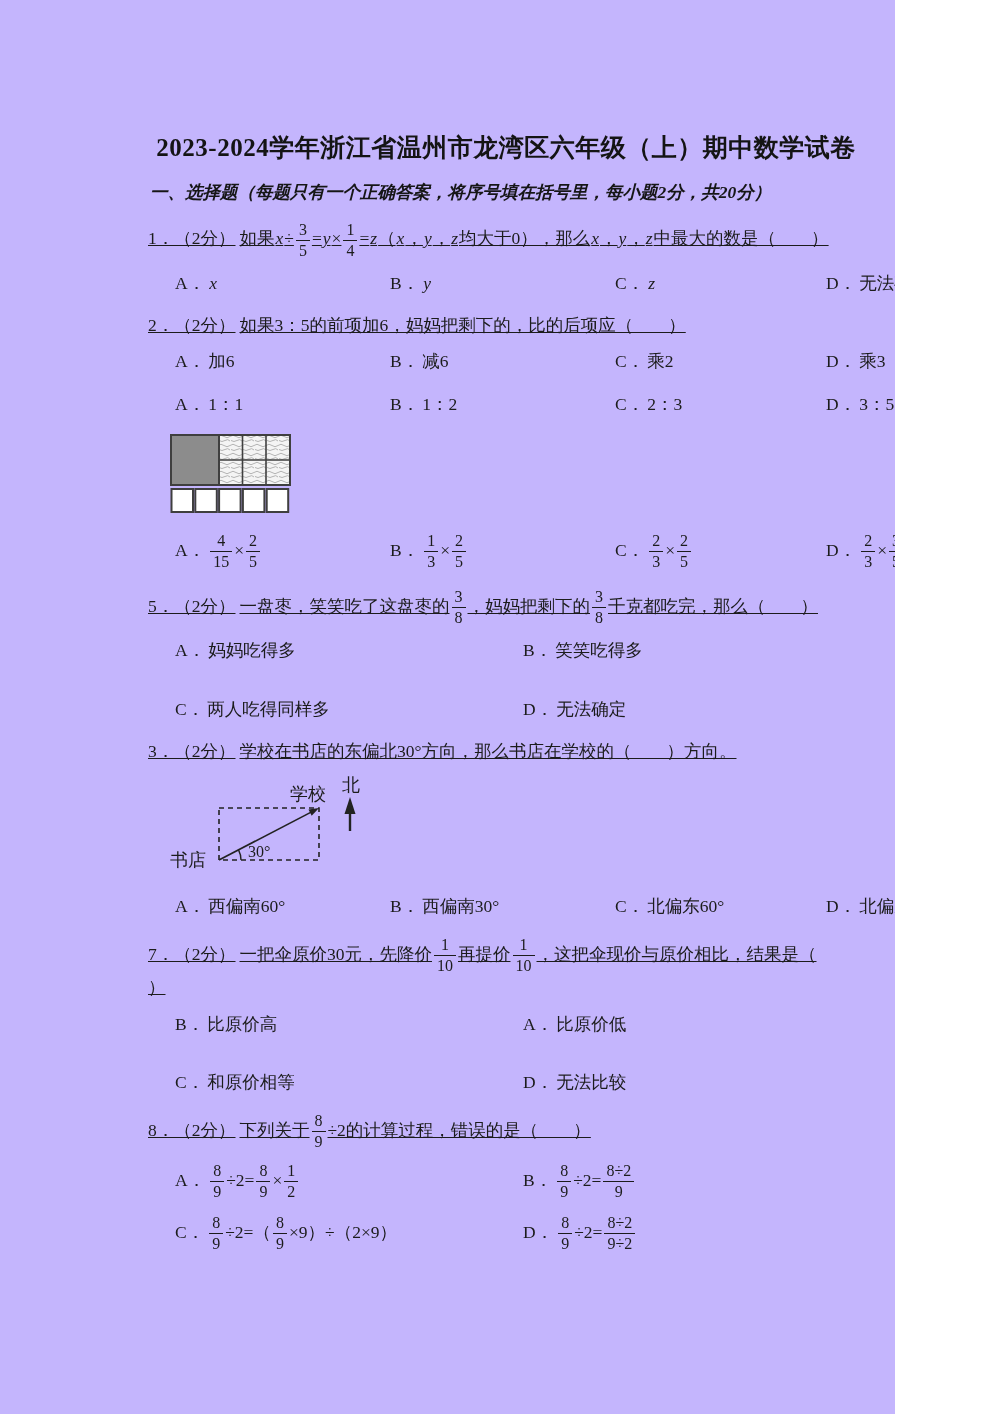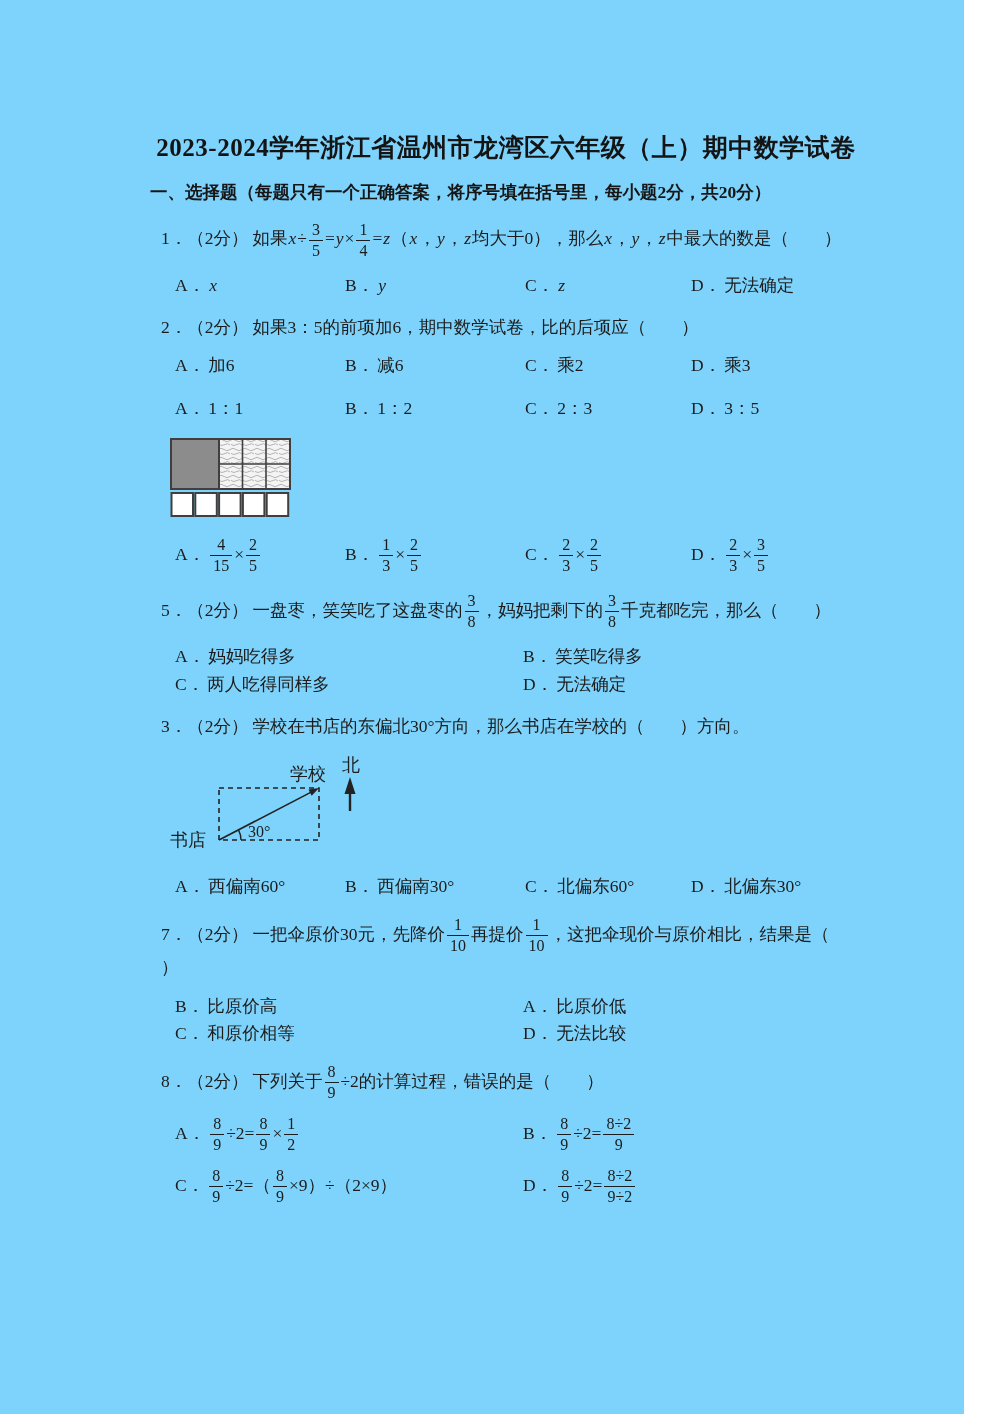--- a/index.html
+++ b/index.html
@@ -1,35 +1,35 @@
 <!DOCTYPE html>
 <html><head>
 <meta charset="utf-8">
 <style>
   html,body{margin:0;padding:0;background:#ffffff;}
   .page{
     position:relative;
-    width:964px;height:1414px;
-    background:#7dd3fc;
+    width:895px;height:1414px;
+    background:#c4b5fd;
     font-family:"Liberation Serif","DejaVu Serif",serif;
     color:#1c1c1c;
     overflow:hidden;
   }
   .content{position:absolute;left:148px;top:132px;width:716px;}
   .title{
     font-size:25px;font-weight:bold;text-align:center;
     margin:0;line-height:1.3;letter-spacing:0.5px;color:#141414;
   }
-  .section{font-size:17.5px;font-weight:bold;margin:15px 0 0 2px;color:#161616;}
+  .section{font-size:17.5px;font-weight:bold;margin:15px 0 0 2px;color:#161616;font-style:italic;}
   .q{margin-top:17px;font-size:17.5px;line-height:1.45;}
-  .stem{margin:13px;}
+  .stem{margin:0;text-decoration:underline;}
   .qhead{margin-right:4px;}
   .opts{display:grid;margin-top:11px;padding-left:27px;}
-  .c4{grid-template-columns:170px 180px 166px 1fr;}
-  .c2{grid-template-columns:348px 1fr;row-gap:2px;}
+  .c4{grid-template-columns:170px 180px 166px 1fr;gap:45px;}
+  .c2{grid-template-columns:348px 1fr;row-gap:33px;}
   .opt{white-space:nowrap;}
   .olab{margin-right:3px;}
   .frac{display:inline-block;vertical-align:middle;text-align:center;margin:0 2px;line-height:1;}
   .frac .fn{display:block;padding:1px 3px 2px;font-size:16px;}
   .frac .fd{display:block;border-top:1.6px solid #1c1c1c;padding:2px 3px 1px;font-size:16px;}
   .var{font-style:italic;padding:0 1px;}
   .fig{margin:9px 0 0 22px;}
   .fig-dir{margin:8px 0 0 14px;}
   svg text{font-family:"Liberation Serif","DejaVu Serif",serif;}
 </style>
@@ -46,21 +46,21 @@
       <div class="stem"><span class="qhead">1．（2分）</span><span><span>如果</span><span class="var">x</span><span>÷</span><span class="frac"><span class="fn">3</span><span class="fd">5</span></span><span>=</span><span class="var">y</span><span>×</span><span class="frac"><span class="fn">1</span><span class="fd">4</span></span><span>=</span><span class="var">z</span><span>（</span><span class="var">x</span><span>，</span><span class="var">y</span><span>，</span><span class="var">z</span><span>均大于0），那么</span><span class="var">x</span><span>，</span><span class="var">y</span><span>，</span><span class="var">z</span><span>中最大的数是（　　）</span></span></div>
       <div class="opts c4">
         <span class="opt"><span class="olab">A．</span><span><span class="var">x</span></span></span>
         <span class="opt"><span class="olab">B．</span><span><span class="var">y</span></span></span>
         <span class="opt"><span class="olab">C．</span><span><span class="var">z</span></span></span>
         <span class="opt"><span class="olab">D．</span><span><span>无法确定</span></span></span>
       </div>
     </div>
 
     <div class="q">
-      <div class="stem"><span class="qhead">2．（2分）</span><span><span>如果3：5的前项加6，期中数学试卷，比的后项应（　　）</span></span></div>
+      <div class="stem"><span class="qhead">2．（2分）</span><span><span>如果3：5的前项加6，妈妈把剩下的，比的后项应（　　）</span></span></div>
       <div class="opts c4">
         <span class="opt"><span class="olab">A．</span><span><span>加6</span></span></span>
         <span class="opt"><span class="olab">B．</span><span><span>减6</span></span></span>
         <span class="opt"><span class="olab">C．</span><span><span>乘2</span></span></span>
         <span class="opt"><span class="olab">D．</span><span><span>乘3</span></span></span>
       </div>
     </div>
 
     <div class="q">
       <div class="opts c4">

